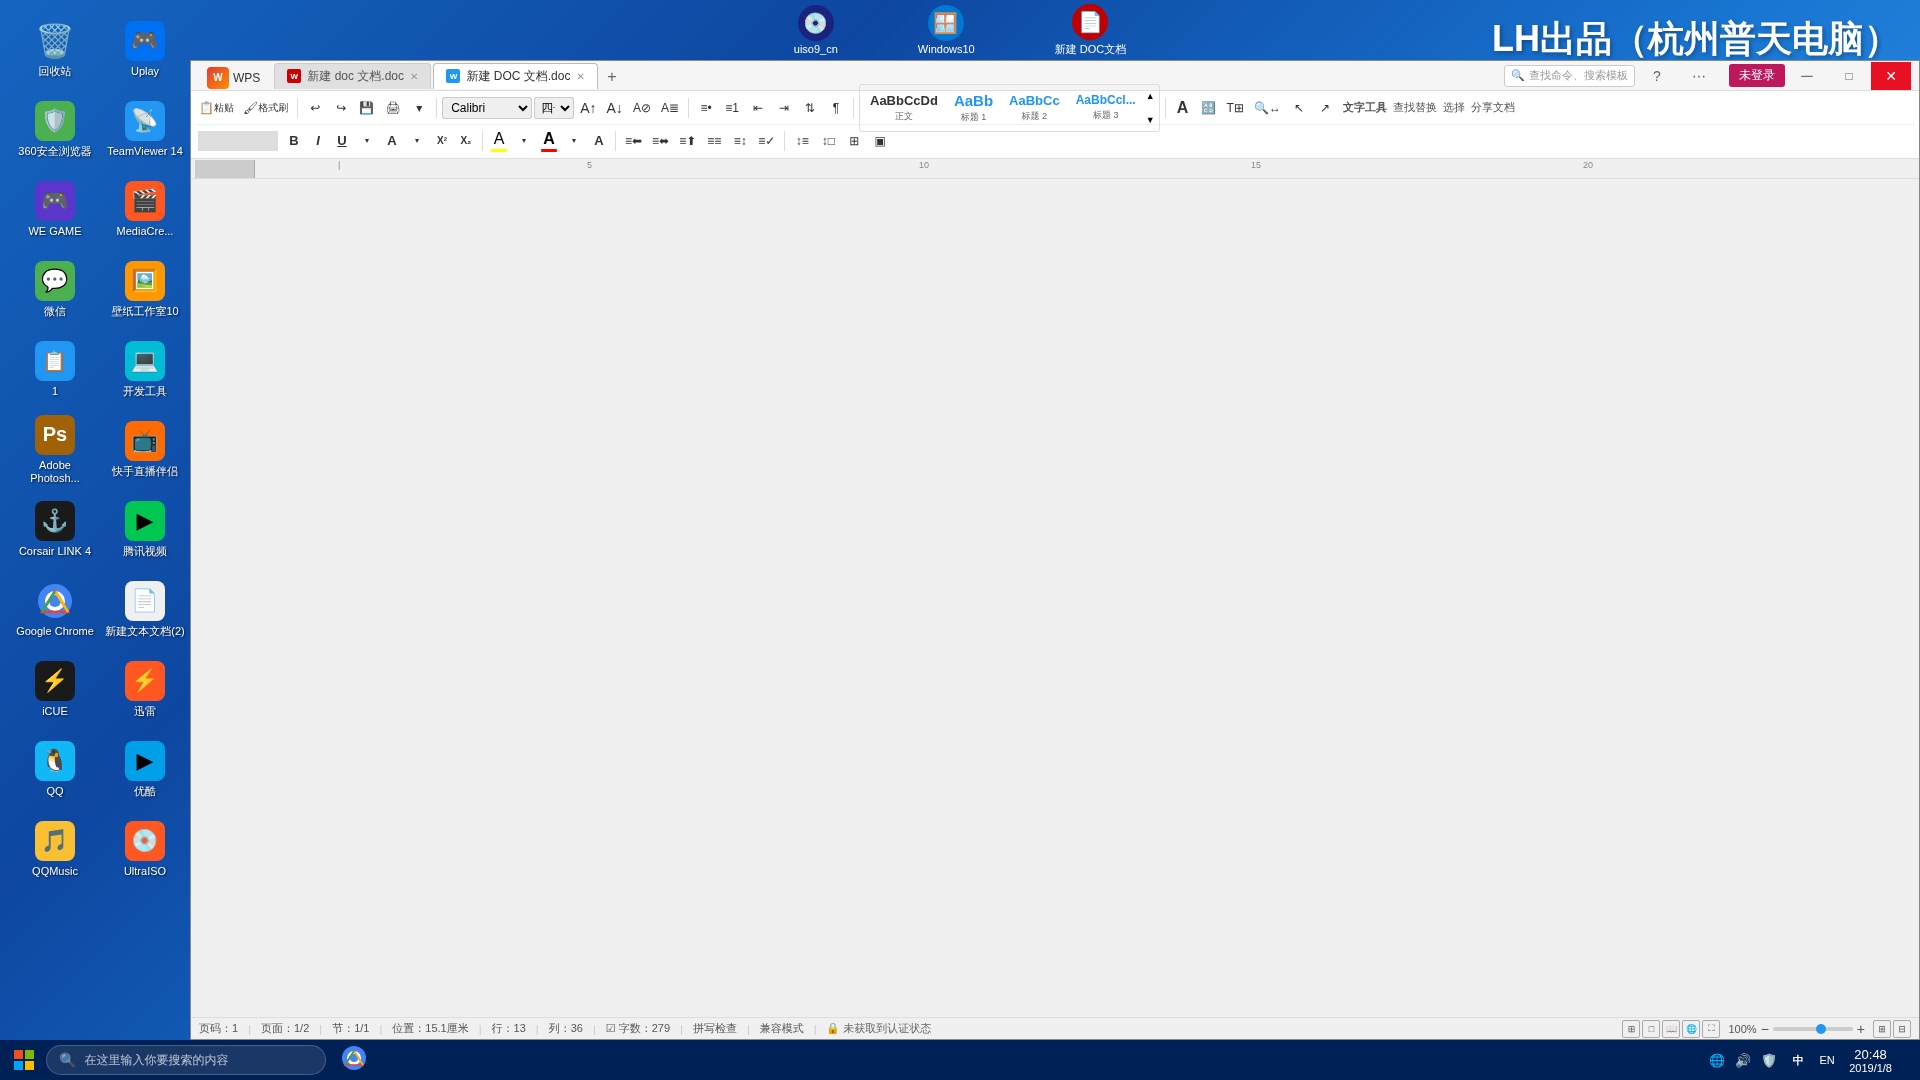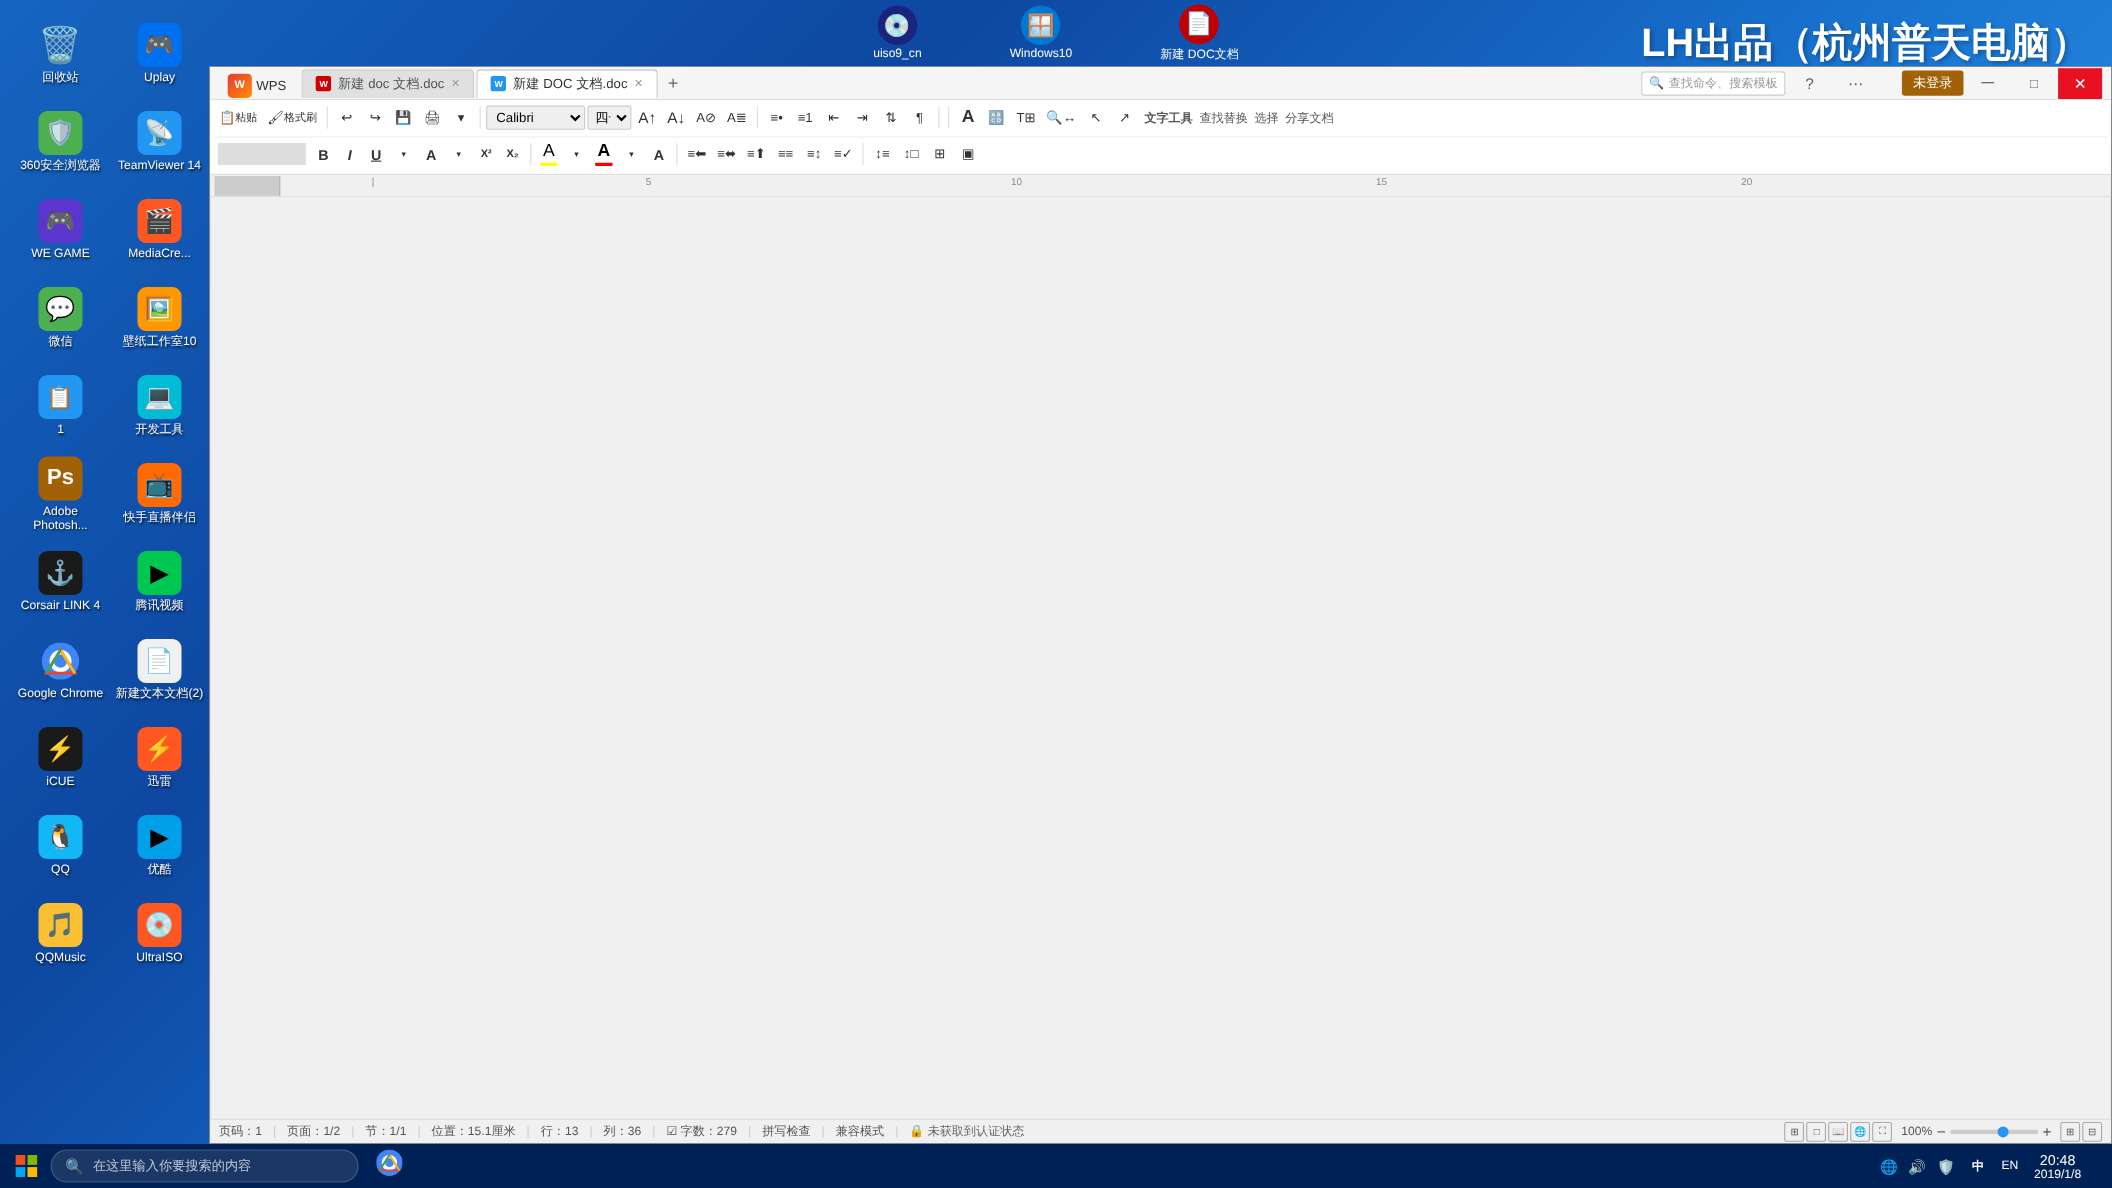--- a/index.html
+++ b/index.html
@@ -475,28 +475,28 @@
       cursor: pointer;
       display: flex;
       align-items: center;
       justify-content: center;
       border-radius: 2px;
       color: #333;
       padding: 0 3px;
     }
 
     .login-btn {
-      background: #a16207;
+      background: #be185d;
       color: white;
       border: none;
       border-radius: 3px;
       padding: 3px 10px;
       font-size: 12px;
       cursor: pointer;
-      margin-left: 20px;
+      margin-left: 8px;
     }
 
     .search-box-toolbar {
       display: flex;
       align-items: center;
       border: 1px solid #ccc;
       border-radius: 3px;
       padding: 0 6px;
       height: 22px;
       gap: 4px;
@@ -757,20 +757,42 @@
 
       <div class="tb-btn">≡•</div>
       <div class="tb-btn">≡1</div>
       <div class="tb-btn">⇤</div>
       <div class="tb-btn">⇥</div>
       <div class="tb-btn">⇅</div>
       <div class="tb-btn">¶</div>
 
       <div class="tb-sep"></div>
 
+      <div class="style-presets">
+        <div class="style-preset-item">
+          <span class="style-preset-text style-normal">AaBbCcDd</span>
+          <span class="style-name">正文</span>
+        </div>
+        <div class="style-preset-item">
+          <span class="style-preset-text style-h1">AaBb</span>
+          <span class="style-name">标题 1</span>
+        </div>
+        <div class="style-preset-item">
+          <span class="style-preset-text style-h2">AaBbCc</span>
+          <span class="style-name">标题 2</span>
+        </div>
+        <div class="style-preset-item">
+          <span class="style-preset-text style-h3">AaBbCcl...</span>
+          <span class="style-name">标题 3</span>
+        </div>
+        <div style="display:flex;flex-direction:column;justify-content:space-around;height:48px;">
+          <div style="font-size:9px;cursor:pointer;">▲</div>
+          <div style="font-size:9px;cursor:pointer;">▼</div>
+        </div>
+      </div>
 
       <div class="tb-sep"></div>
 
       <div class="tb-btn" style="font-size:16px;font-weight:bold;">A</div>
       <div class="tb-btn">🔠</div>
       <div class="tb-btn">T⊞</div>
       <div class="tb-btn">🔍↔</div>
       <div class="tb-btn">↖</div>
       <div class="tb-btn">↗</div>
 

